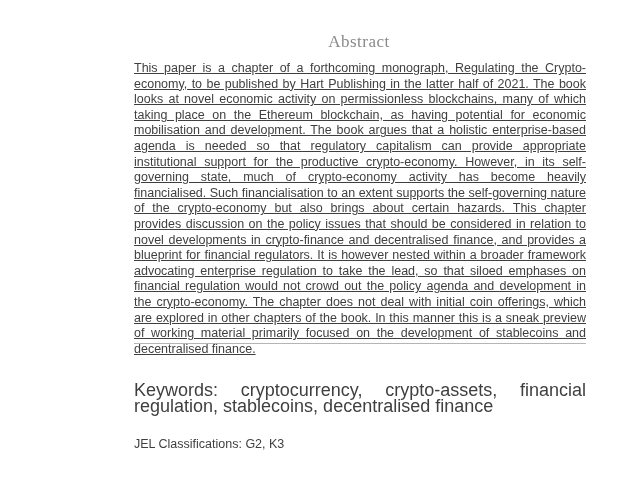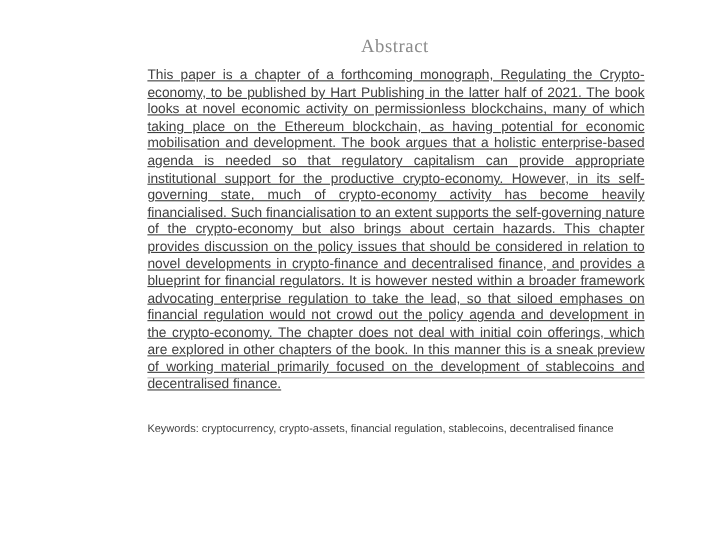--- a/index.html
+++ b/index.html
@@ -54,21 +54,21 @@
     width: 452px;
     height: 0;
     border: none;
     border-top: 1px solid var(--divider);
   }
   .keywords-line {
     position: absolute;
     top: 383px;
     left: 95px;
     width: 452px;
-    font-size: 10px;
+    font-size: 18px;
     line-height: 15.6px;
     color: var(--body-text);
     text-align: justify;
     text-justify: inter-word;
   }
   .jel-line {
     position: absolute;
     top: 437px;
     left: 95px;
     width: 452px;
@@ -82,13 +82,14 @@
 
 <div class="page">
   <div class="abstract-title">Abstract</div>
 
   <p class="abstract-body">This paper is a chapter of a forthcoming monograph, Regulating the Crypto-economy, to be published by Hart Publishing in the latter half of 2021. The book looks at novel economic activity on permissionless blockchains, many of which taking place on the Ethereum blockchain, as having potential for economic mobilisation and development. The book argues that a holistic enterprise-based agenda is needed so that regulatory capitalism can provide appropriate institutional support for the productive crypto-economy. However, in its self-governing state, much of crypto-economy activity has become heavily financialised. Such financialisation to an extent supports the self-governing nature of the crypto-economy but also brings about certain hazards. This chapter provides discussion on the policy issues that should be considered in relation to novel developments in crypto-finance and decentralised finance, and provides a blueprint for financial regulators. It is however nested within a broader framework advocating enterprise regulation to take the lead, so that siloed emphases on financial regulation would not crowd out the policy agenda and development in the crypto-economy. The chapter does not deal with initial coin offerings, which are explored in other chapters of the book. In this manner this is a sneak preview of working material primarily focused on the development of stablecoins and decentralised finance.</p>
 
   <hr class="divider">
 
   <p class="keywords-line">Keywords: cryptocurrency, crypto-assets, financial regulation, stablecoins, decentralised finance</p>
 
+  <p class="jel-line">JEL Classifications: G2, K3</p>
 </div>
 
 </body></html>

